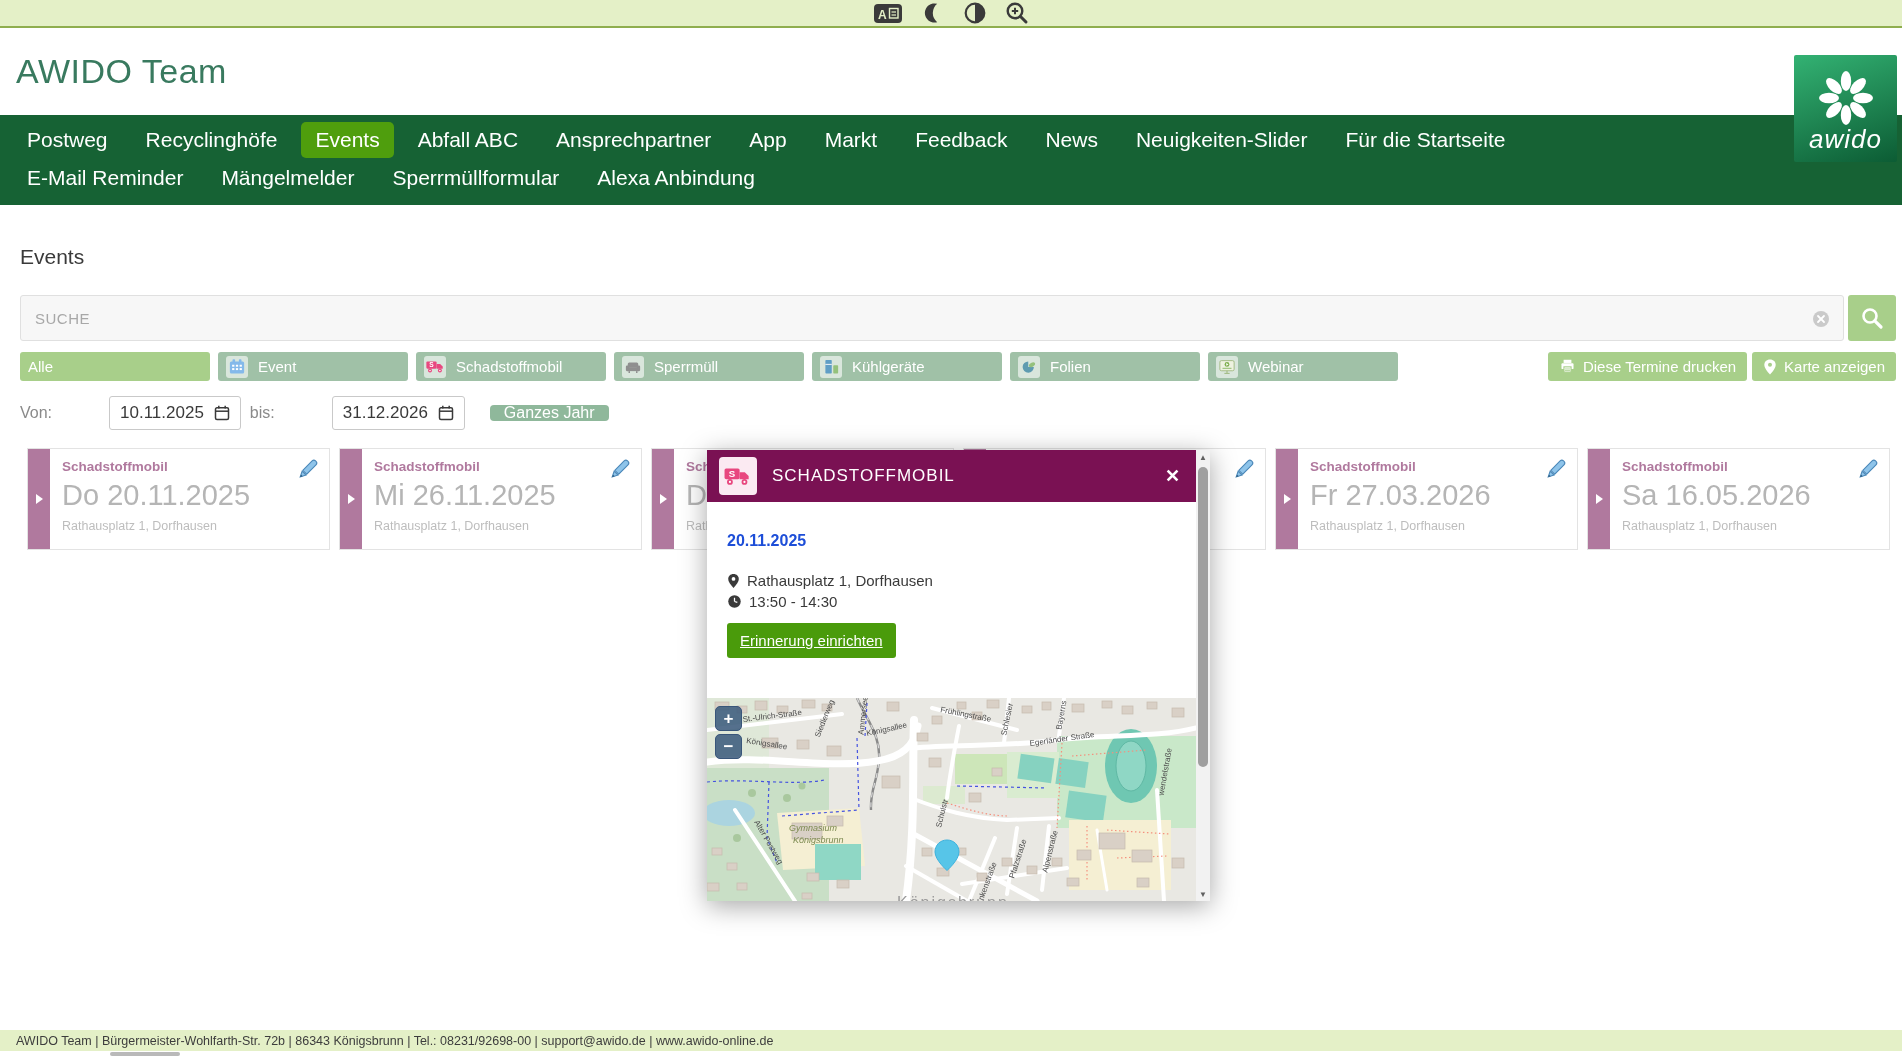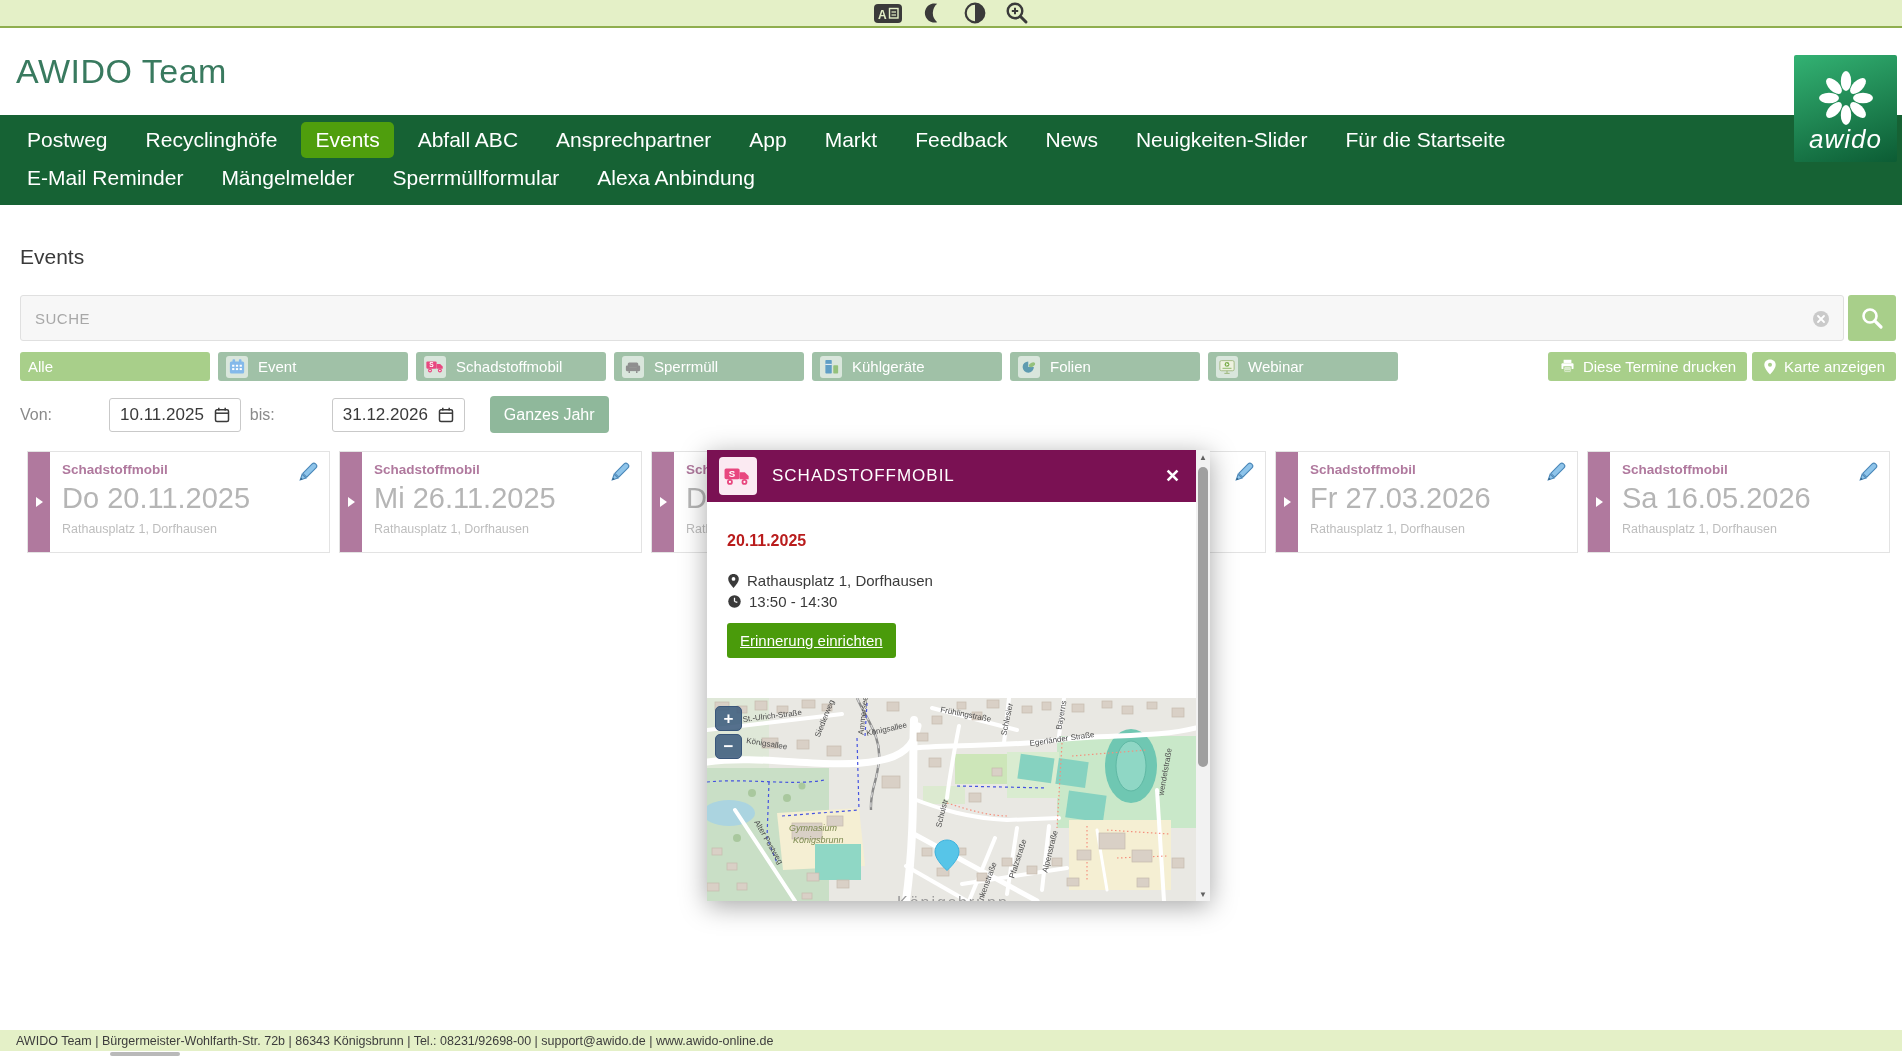--- a/index.html
+++ b/index.html
@@ -48,21 +48,21 @@
   .chip-icon { width:22px; height:22px; background:rgba(255,255,255,.6); border-radius:3px; margin-right:10px;
                display:flex; align-items:center; justify-content:center; flex:none; }
   .chip-actions { margin-left:auto; display:flex; gap:5px; }
   .action-btn { height:29px; background:#a8cf8a; border-radius:3px; color:#fff; font-size:15px;
                 display:flex; align-items:center; gap:7px; padding:0 11px; cursor:pointer; white-space:nowrap; }
 
   .date-row { margin-top:15px; display:flex; align-items:center; font-size:16px; color:#8a8a8a; gap:9px; }
   .date-label { margin-right:2px; }
   .date-field { display:flex; align-items:center; gap:10px; border:1px solid #c9c9c9; border-radius:3px; height:34px;
                 padding:0 10px; color:#3a3a3a; font-size:17px; background:#fff; cursor:text;margin-left:46px; }
-  .ganzes-btn { margin-left:16px; height:37px; background:#8fb89b; color:#fff; border:none; border-radius:4px;
+  .ganzes-btn { margin-left:16px; height:16px; background:#8fb89b; color:#fff; border:none; border-radius:4px;
                 font-size:16px; display:flex; align-items:center; padding:0 14px; cursor:pointer; font-family:inherit; }
 
   
   .cards-row { margin-top:18px; display:flex; gap:9px; padding-left:7px; }
   .card { width:303px; height:102px; background:#fff; border:1px solid #e3e3e3; display:flex; }
   .card-strip { width:22px; background:#b0799e; display:flex; align-items:center; justify-content:center; cursor:pointer; flex:none; }
   .card-body { flex:1; padding:10px 12px 8px 12px; position:relative; overflow:hidden; }
   .card-cat { color:#b0799e; font-weight:bold; font-size:13.5px; white-space:nowrap; }
   .card-date { color:#b5b5b5; font-size:29px; font-weight:300; margin-top:5px; white-space:nowrap; }
   .card-loc { color:#bdbdbd; font-size:12.5px; margin-top:7px; white-space:nowrap; }
@@ -71,21 +71,21 @@
   
   .modal { position:absolute; left:707px; top:450px; width:503px; height:451px; background:#fff;
            box-shadow:0 5px 25px rgba(0,0,0,.35); z-index:40; display:flex; }
   .modal-main { width:489px; display:flex; flex-direction:column; }
   .modal-header { height:52px; background:#7a1153; display:flex; align-items:center; padding:0 12px; flex:none; }
   .truck-badge { width:38px; height:38px; background:#fbeaf2; border-radius:4px;
                  display:flex; align-items:center; justify-content:center; flex:none; }
   .modal-title { color:#fff; font-size:17px; letter-spacing:1px; margin-left:15px; }
   .modal-close { margin-left:auto; color:#fff; font-size:18px; font-weight:bold; cursor:pointer; padding:0 4px; }
   .modal-body { padding:30px 20px 0 20px; }
-  .modal-date { color:#b91c1c; font-weight:bold; font-size:16px; }
+  .modal-date { color:#1d4ed8; font-weight:bold; font-size:16px; }
   .modal-info { margin-top:22px; font-size:15px; color:#3a3a3a; display:flex; flex-direction:column; gap:4px; }
   .info-row { display:flex; align-items:center; gap:7px; }
   .reminder-btn { margin-top:13px; background:#4a9b0b; color:#fff; font-size:15px; border:none; border-radius:3px;
                   padding:9px 13px; cursor:pointer; font-family:inherit;text-decoration:underline; }
   .modal-map { margin-top:auto; position:relative; height:203px; flex:none; }
   .map-zoom { position:absolute; top:8px; left:8px; z-index:5; }
   .map-zoom-btn { width:27px; height:25px; background:rgba(62,92,125,.88); border:1px solid #39567a; border-radius:5px;
                   color:#fff; font-size:17px; font-weight:bold; display:flex; align-items:center; justify-content:center;
                   margin-bottom:3px; cursor:pointer; }
   .modal-scrollbar { width:14px; background:#f2f2f2; display:flex; flex-direction:column; align-items:center; flex:none; }

